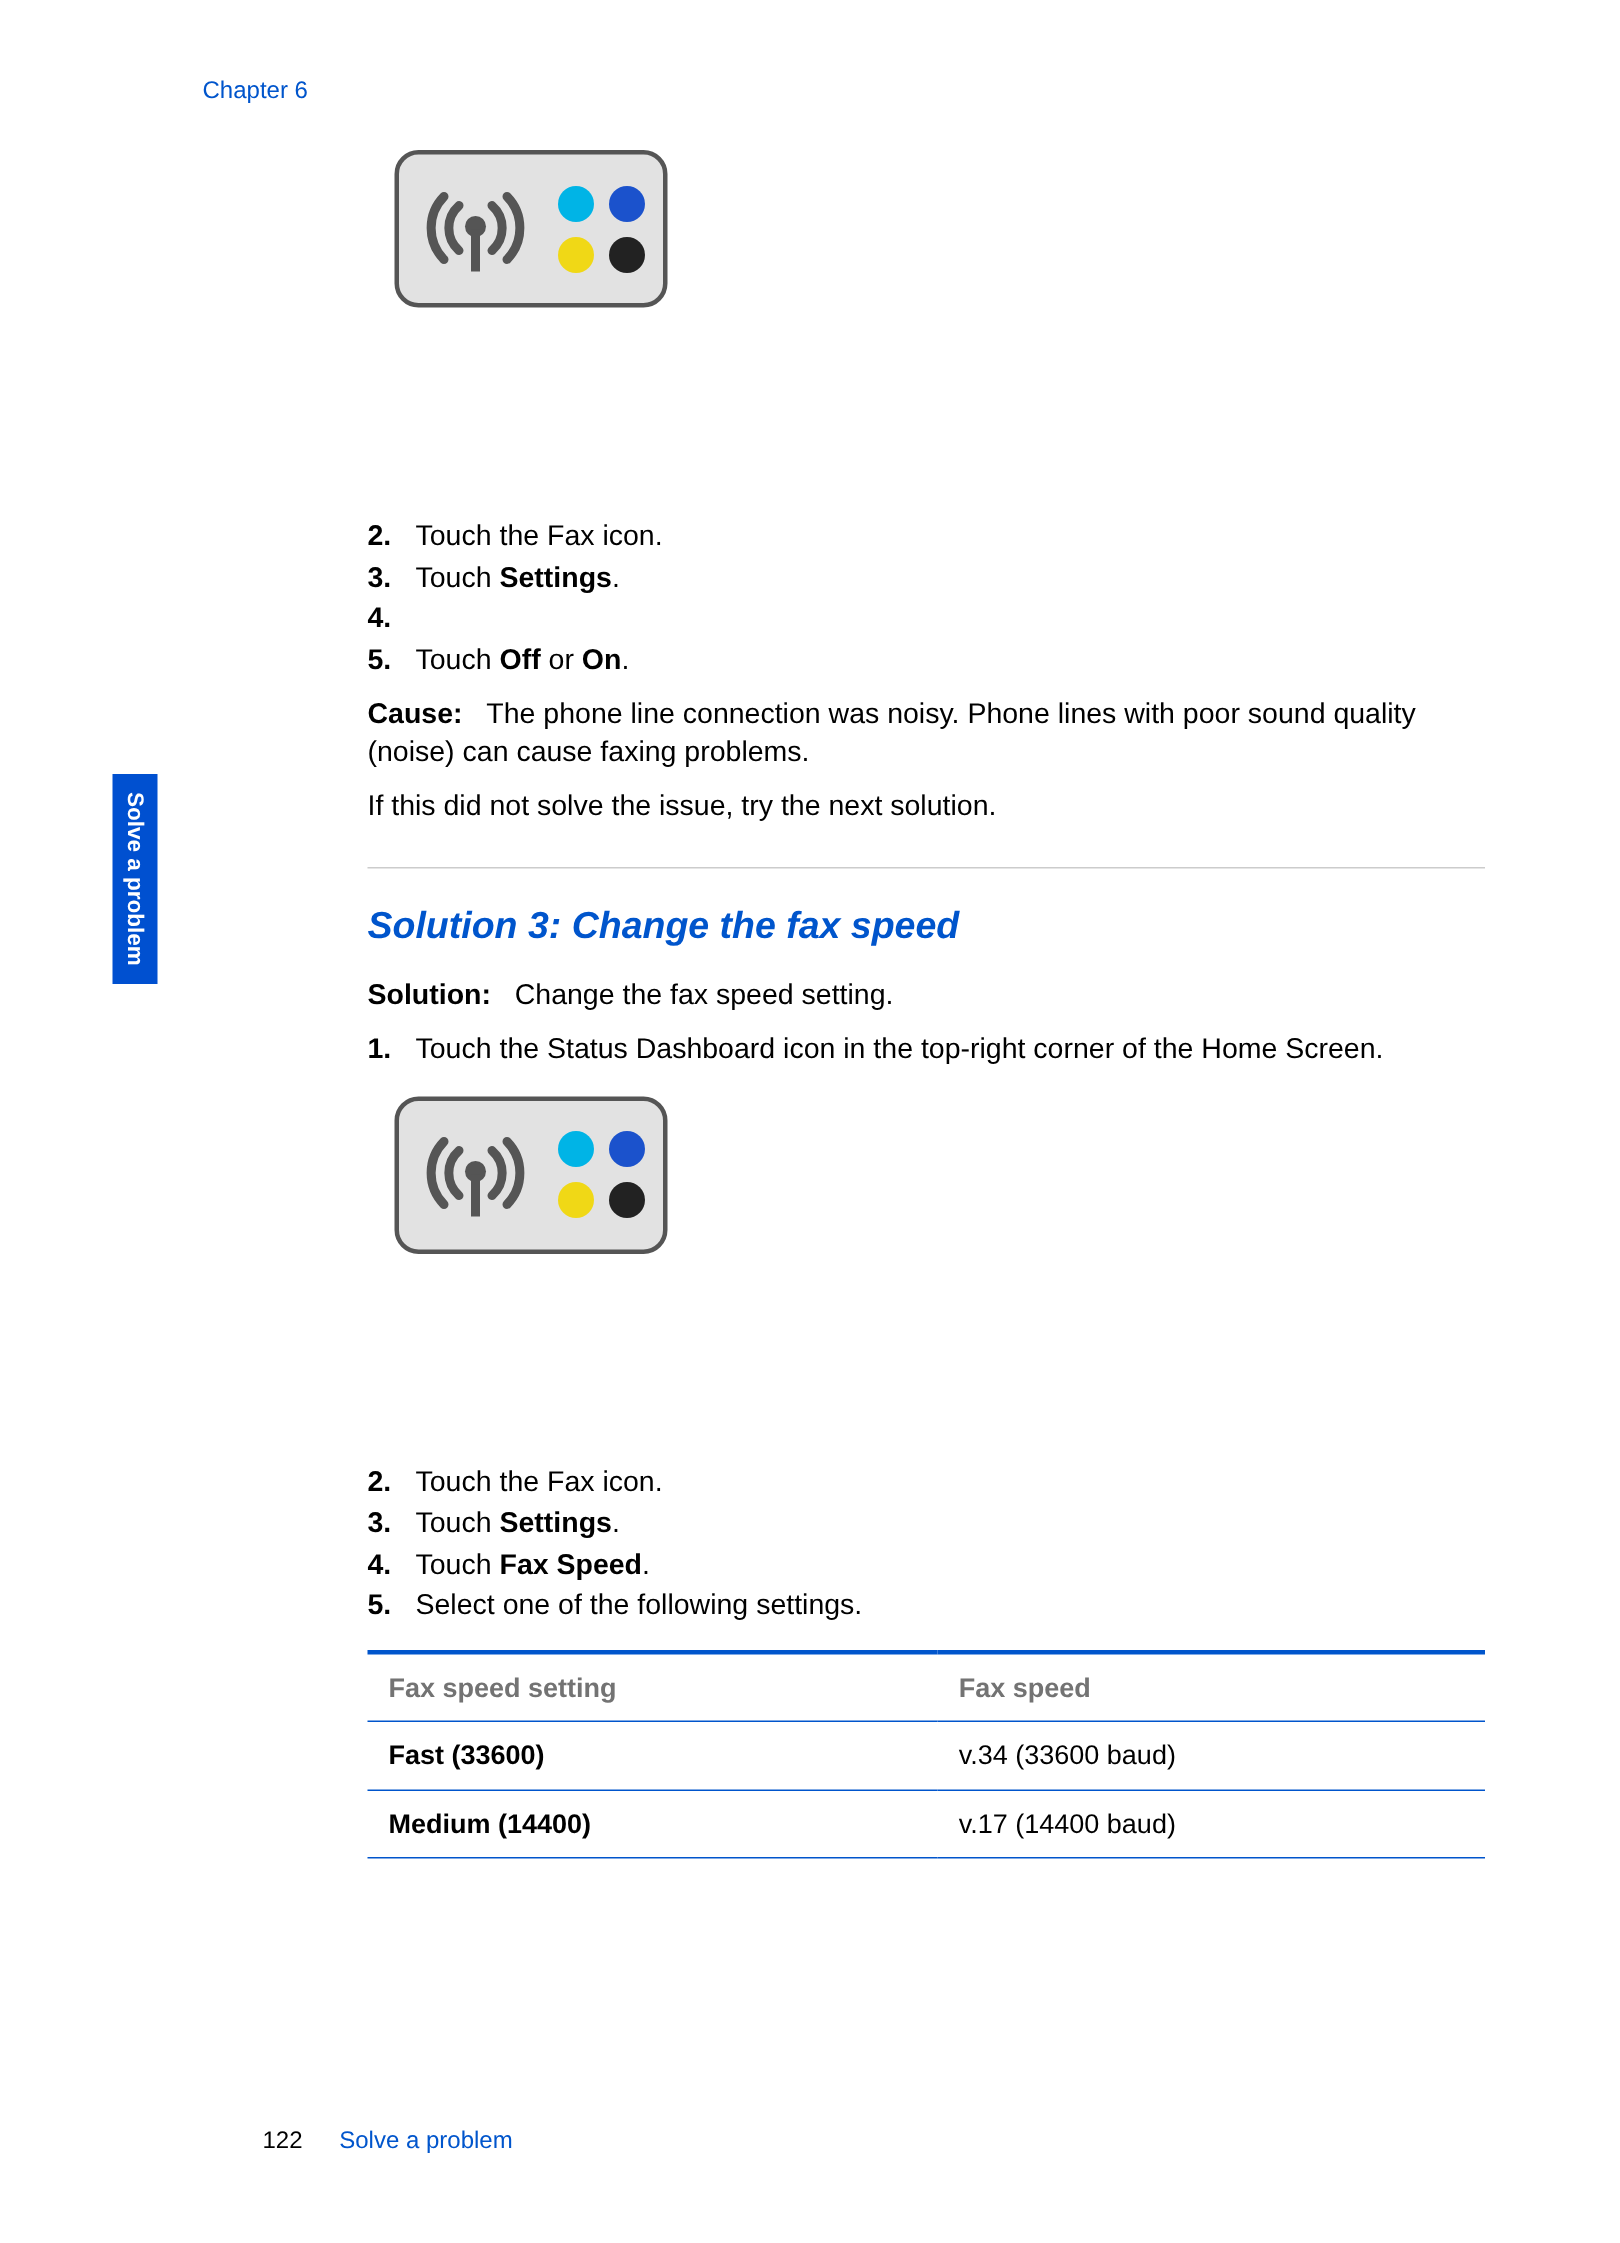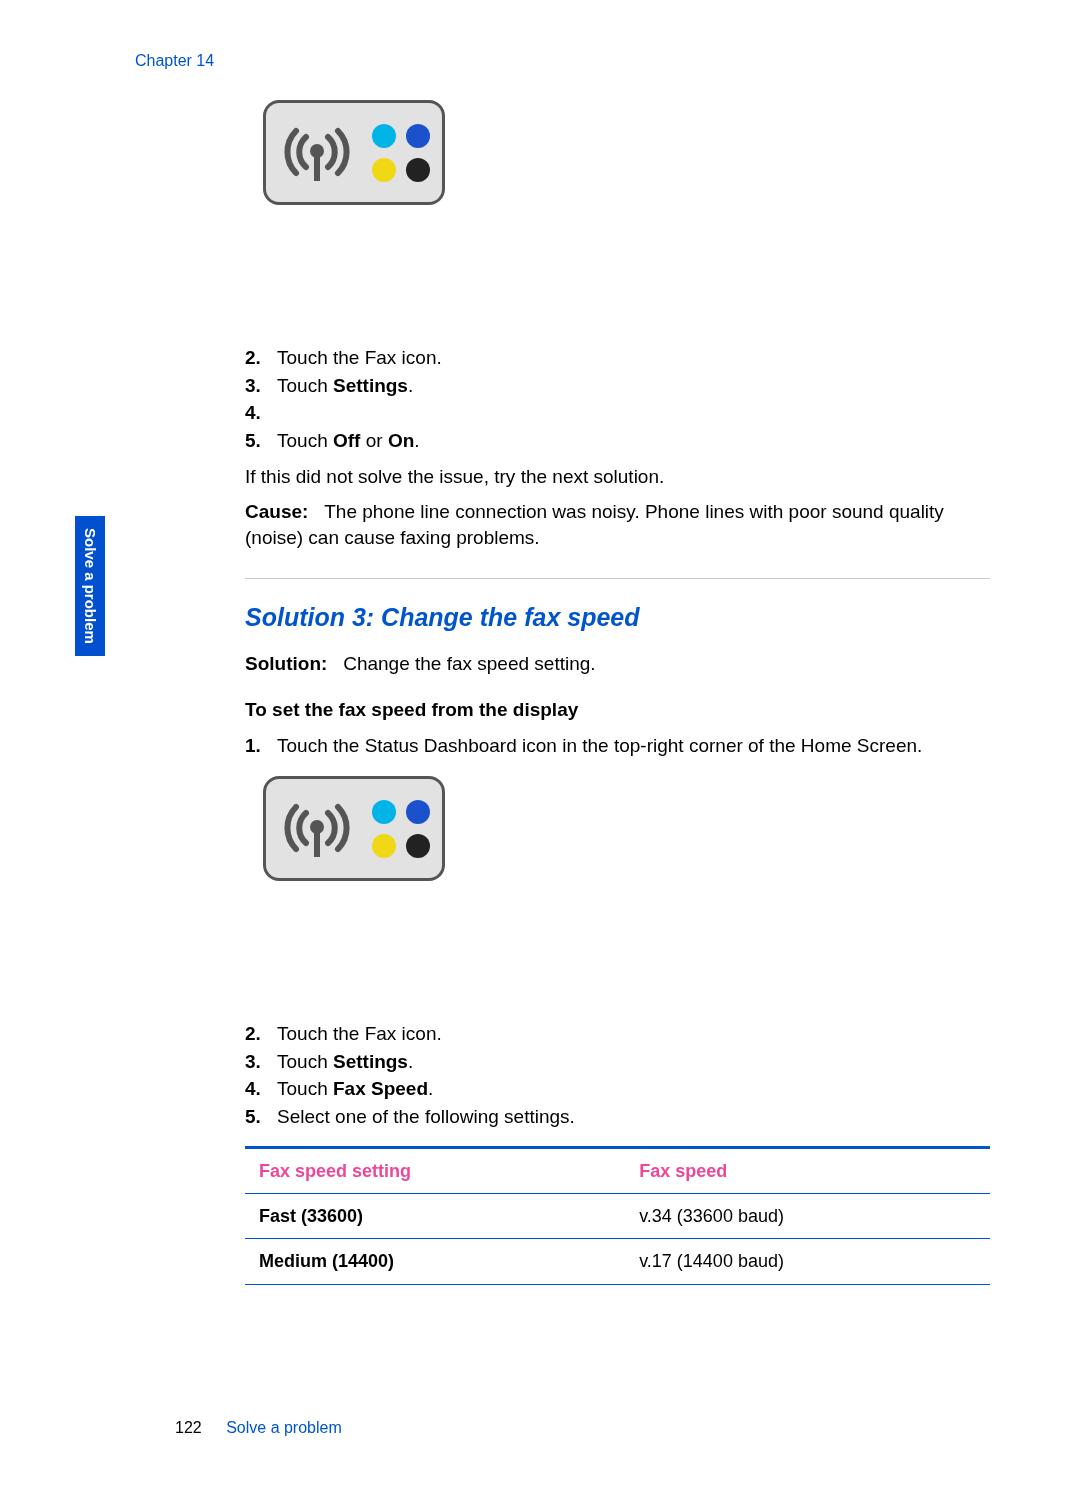--- a/index.html
+++ b/index.html
@@ -121,21 +121,21 @@
   table.speed th, table.speed td {
     text-align: left;
     padding: 10px 14px;
     font-size: 18px;
   }
   table.speed thead tr {
     border-top: 3px solid #0055cc;
     border-bottom: 1px solid #0055cc;
   }
   table.speed th {
-    color: #ec4899;
+    color: #737373;
     font-weight: bold;
   }
   table.speed tbody td {
     border-bottom: 1px solid #0055cc;
   }
   table.speed tbody td:first-child {
     font-weight: bold;
     margin-top: 37px;
   }
   .footer {
@@ -147,21 +147,21 @@
   }
   .footer .pg { color:#000; margin-right: 20px; }
   .footer .sec { color:#0055cc; }
   .gap { height: 130px; }
 </style>
 </head>
 <body>
 
 <div class="page">
 
-  <div class="chapter-label">Chapter 14</div>
+  <div class="chapter-label">Chapter 6</div>
 
   <div class="side-tab">
     <div>Solve a problem</div>
   </div>
 
   <div class="content">
 
     <div class="icon-box">
       <div class="wireless">
         <svg width="78" height="72" viewBox="0 0 78 72">
@@ -196,34 +196,33 @@
       </li>
       <li>
         <span class="num">4.</span>
       </li>
       <li>
         <span class="num">5.</span>
         <span class="txt"><span>Touch </span><span class="strong">Off</span><span> or </span><span class="strong">On</span><span>.</span></span>
       </li>
     </ol>
 
-    <p class="para">If this did not solve the issue, try the next solution.</p>
-
     <p class="para">
       <span class="cause-label">Cause:</span>&nbsp;&nbsp;&nbsp;<span>The phone line connection was noisy. Phone lines with poor sound quality (noise) can cause faxing problems.</span>
     </p>
+
+    <p class="para">If this did not solve the issue, try the next solution.</p>
 
     <hr class="sep">
 
     <div class="solution-heading">Solution 3: Change the fax speed</div>
     <p class="para" style="margin-top:16px;">
       <span class="strong">Solution:</span>&nbsp;&nbsp;&nbsp;<span>Change the fax speed setting.</span>
     </p>
 
-    <div class="subheading">To set the fax speed from the display</div>
 
     <ol class="steps">
       <li>
         <span class="num">1.</span>
         <span class="txt">Touch the Status Dashboard icon in the top-right corner of the Home Screen.</span>
       </li>
     </ol>
 
     <div class="icon-box" style="margin-top:18px;">
       <div class="wireless">

